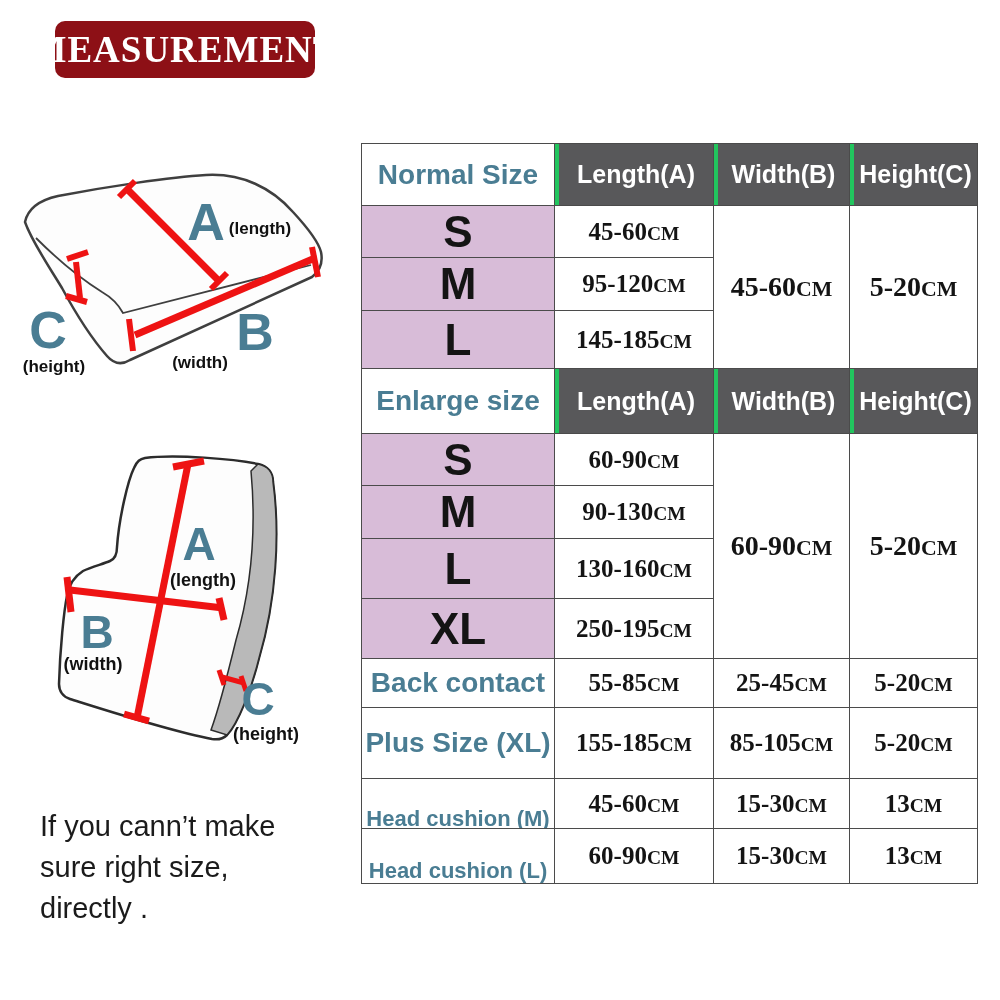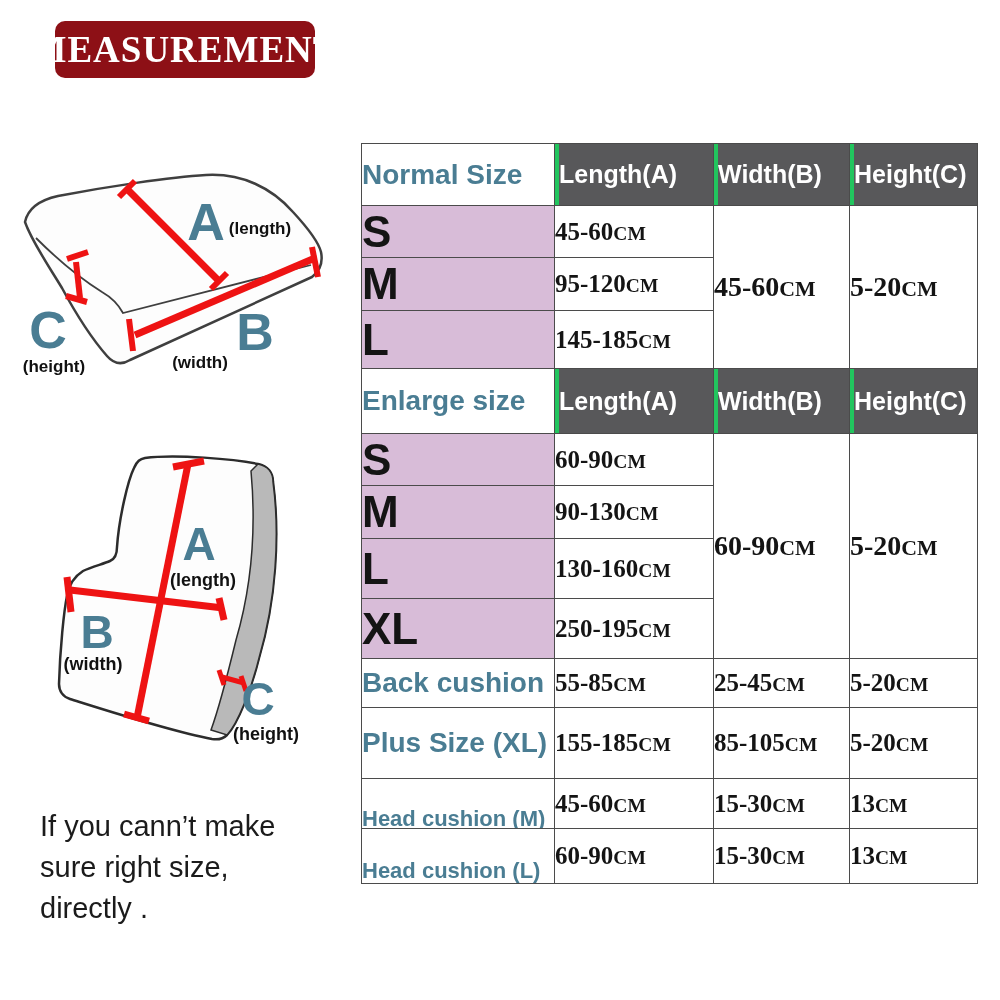--- a/index.html
+++ b/index.html
@@ -20,21 +20,21 @@
   }
 
   
   .size-table{
     position:absolute;left:361px;top:143px;
     display:grid;
     grid-template-columns:192px 158px 135px 127px;
     grid-template-rows:61px 51px 52px 57px 64px 51px 52px 59px 59px 48px 70px 49px 54px;
     gap:1px;background:#4b4b4b;border:1px solid #4b4b4b;
   }
-  .cell{background:#ffffff;display:flex;align-items:center;overflow:hidden;}
+  .cell{background:#ffffff;display:flex;align-items:center;justify-content:center;overflow:hidden;}
   .cell.dark{background:#58585a;color:#ffffff;font-weight:bold;font-size:25px;}
   .cell.dark.sep{border-left:4px solid #22c55e;}
   .cell.pink{background:#d8bcd8;}
   .teal-label{color:#4a7d93;font-weight:bold;font-size:28px;white-space:nowrap;}
   .teal-label.small{font-size:22px;margin-top:30px;}
   .size-letter{font-size:44px;font-weight:bold;color:#141414;line-height:1;}
   .value{
     font-family:"Liberation Serif",serif;font-weight:bold;
     font-size:25px;color:#141414;white-space:nowrap;
   }
@@ -207,21 +207,21 @@
     <span class="value"><span>130-160</span><span class="cm">CM</span></span>
   </div>
   <div class="cell pink">
     <span class="size-letter">XL</span>
   </div>
   <div class="cell">
     <span class="value"><span>250-195</span><span class="cm">CM</span></span>
   </div>
 
   <div class="cell">
-    <span class="teal-label">Back cushion</span>
+    <span class="teal-label">Back contact</span>
   </div>
   <div class="cell">
     <span class="value"><span>55-85</span><span class="cm">CM</span></span>
   </div>
   <div class="cell">
     <span class="value"><span>25-45</span><span class="cm">CM</span></span>
   </div>
   <div class="cell">
     <span class="value"><span>5-20</span><span class="cm">CM</span></span>
   </div>

